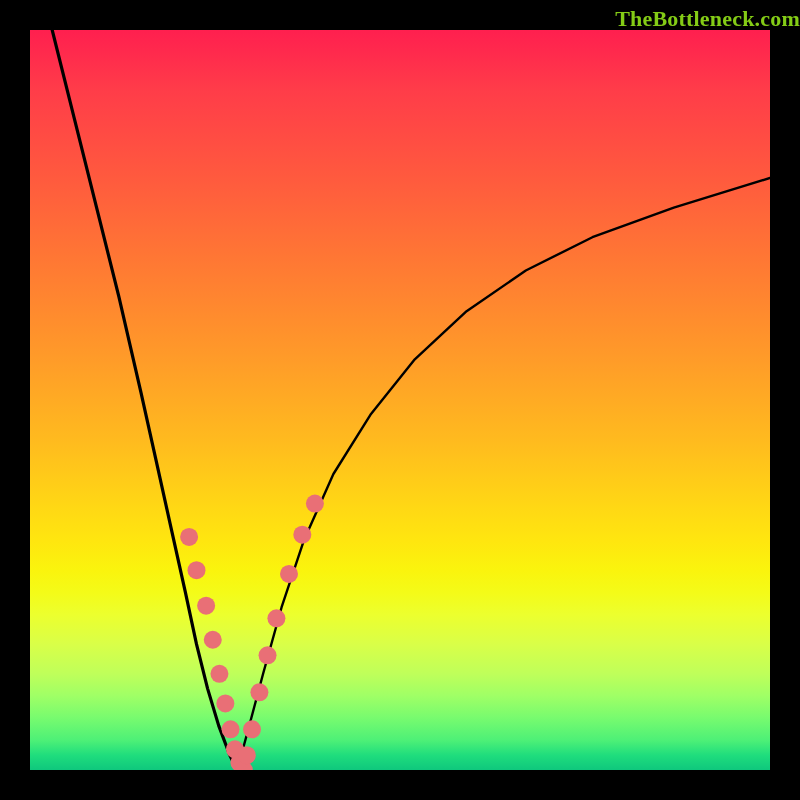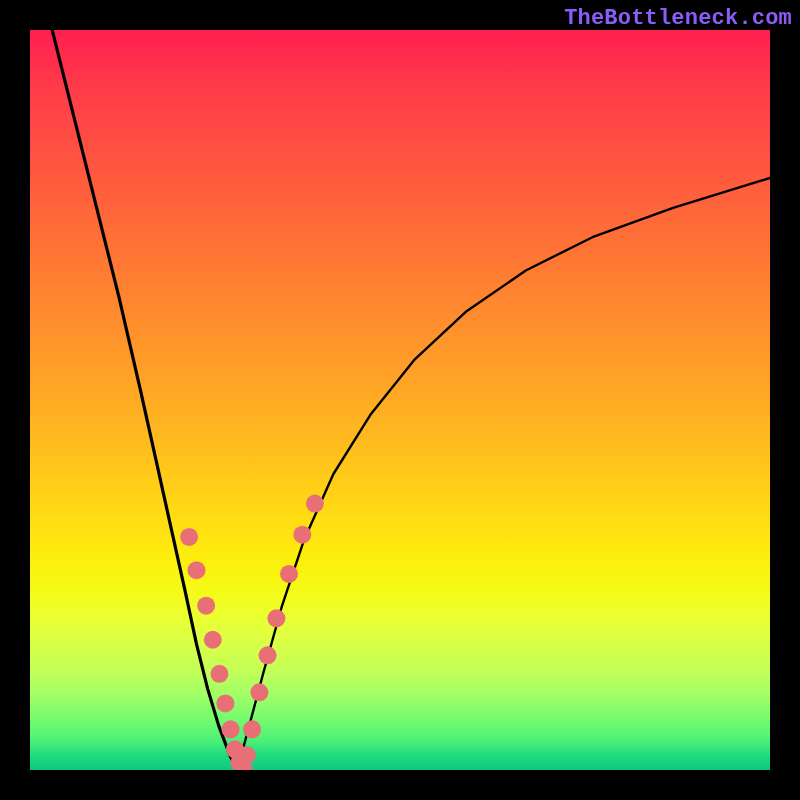--- a/index.html
+++ b/index.html
@@ -6,25 +6,25 @@
   html, body { width: 800px; height: 800px; overflow: hidden; background: #000; }
   .outer {
     width: 800px;
     height: 800px;
     background: #000;
     position: relative;
   }
   .watermark {
     position: absolute;
     top: 6px;
-    right: 8px;
-    font-family: Liberation Mono, monospace;
+    right: 0;
+    font-family: Liberation Serif, serif;
     font-size: 22px;
     font-weight: 600;
-    color: #8b5cf6;
+    color: #84cc16;
     letter-spacing: 0.2px;
     z-index: 10;
   }
   .plot {
     position: absolute;
     left: 30px;
     top: 30px;
     width: 740px;
     height: 740px;
     background: linear-gradient(to bottom,

